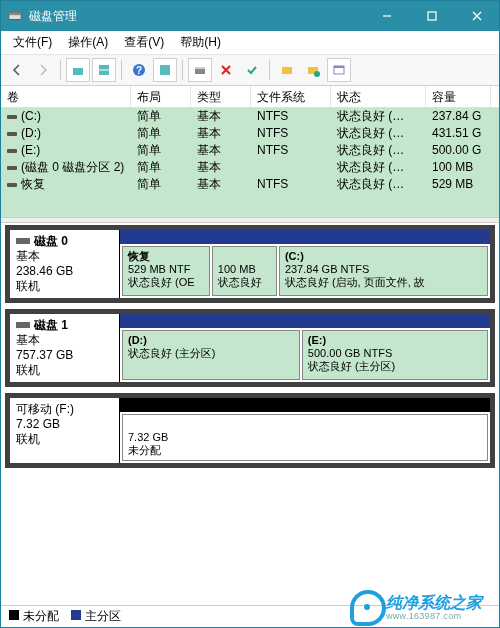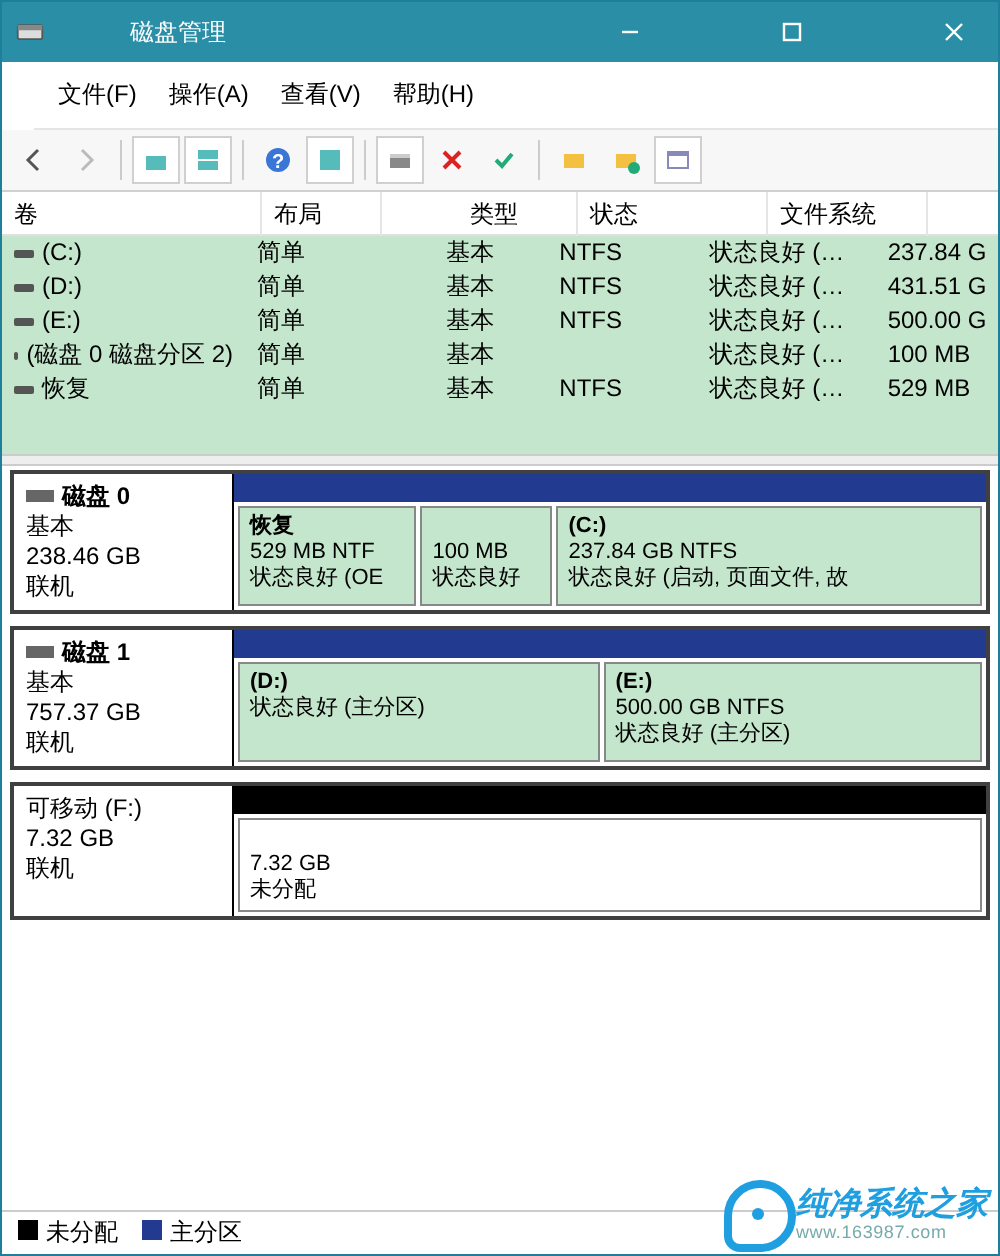--- a/index.html
+++ b/index.html
@@ -1,77 +1,77 @@
 <!DOCTYPE html>
 <html><head>
 <meta charset="utf-8">
 <style>
   * { box-sizing: border-box; font-family: "Microsoft YaHei", "Segoe UI", sans-serif; }
   body { margin: 0; width: 500px; height: 628px; background: #fff; overflow: hidden; font-size: 12px; color: #000; position: relative; }
   .window { width: 500px; height: 628px; display: flex; flex-direction: column; border: 1px solid #1e7f9a; }
 
   
-  .titlebar { height: 30px; background: #2a8ea7; color: #fff; display: flex; align-items: center; padding-left: 6px; gap: 36px; }
+  .titlebar { height: 30px; background: #2a8ea7; color: #fff; display: flex; align-items: center; padding-left: 6px; }
   .titlebar .sysicon { width: 16px; height: 16px; margin-right: 6px; display: inline-flex; align-items: center; justify-content: center; }
   .titlebar .sysicon svg { width: 14px; height: 14px; }
   .titlebar .title { flex: 1; font-size: 12px; }
   .titlebar .winbtn { width: 45px; height: 30px; display: flex; align-items: center; justify-content: center; }
   .titlebar .winbtn svg { width: 10px; height: 10px; stroke: #fff; stroke-width: 1.2; fill: none; }
 
   
-  .menubar { height: 34px; background: #fff; display: flex; align-items: center; padding: 0 4px; border-bottom: 1px solid #e5e5e5; margin-left: 16px; }
+  .menubar { height: 24px; background: #fff; display: flex; align-items: center; padding: 0 4px; border-bottom: 1px solid #e5e5e5; }
   .menubar .mitem { padding: 2px 8px; font-size: 12px; }
 
   
   .toolbar { height: 30px; background: #f7f7f7; display: flex; align-items: center; padding: 0 4px; gap: 2px; }
   .tb-btn { width: 24px; height: 24px; display: flex; align-items: center; justify-content: center; border: 1px solid transparent; }
   .tb-btn.b { border: 1px solid #d0d0d0; background: #fff; }
   .tb-sep { width: 1px; height: 20px; background: #ccc; margin: 0 3px; }
 
   
   .table-wrap { border-top: 1px solid #d0d0d0; }
   .thead { display: flex; background: #fff; height: 22px; align-items: center; border-bottom: 1px solid #e0e0e0; }
   .th { border-right: 1px solid #e5e5e5; padding: 0 6px; font-size: 12px; line-height: 22px; overflow: hidden; white-space: nowrap; }
   .tbody { background: #c4e6cc; }
   .tr { display: flex; height: 17px; align-items: center; }
   .td { padding: 0 6px; font-size: 12px; line-height: 17px; overflow: hidden; white-space: nowrap; display:flex; align-items:center; gap:4px; }
   .vol-icon { width: 10px; height: 4px; background:#555; border-radius:1px; display:inline-block; }
   .tbody-pad { height: 24px; background: #c4e6cc; }
 
   .col0 { width: 130px; }
   .col1 { width: 60px; }
-  .col2 { width: 60px; margin-left: 38px; }
+  .col2 { width: 60px; }
   .col3 { width: 80px; }
   .col4 { width: 95px; }
   .col5 { width: 65px; }
 
   
   .splitter { height: 6px; background: #eee; border-top:1px solid #ccc; border-bottom:1px solid #ccc; }
 
   
   .diskmaps { flex: 1; overflow: auto; background: #fff; padding-bottom: 4px; }
-  .disk-row { display: flex; border: 2px solid #404040; margin: 2px 4px 6px 4px; }
+  .disk-row { display: flex; border: 5px solid #404040; margin: 2px 4px 6px 4px; }
   .disk-label { width: 110px; border-right: 1px solid #000; padding: 4px 6px; font-size: 12px; line-height: 15px; position:relative; }
   .disk-label .disklbl-icon { width:14px; height:6px; background:#666; display:inline-block; margin-right:4px; position:relative; top:-1px;}
   .disk-parts { flex: 1; display: flex; flex-direction: column; }
   .disk-topbar { height: 14px; background: #223a8f; }
   .disk-topbar.black { background: #000; }
   .disk-cells { flex:1; display:flex; gap:2px; padding:2px; }
   .part { border: 1px solid #888; background: #c4e6cc; padding: 3px 5px; font-size: 11px; line-height: 13px; overflow: hidden; }
   .part.unalloc { background:#fff; border-color:#888;}
   .part .ptitle { font-weight: bold; }
 
   
   .legend { height: 22px; border-top: 1px solid #ccc; display: flex; align-items: center; padding: 0 8px; gap: 12px; font-size:12px;}
   .legend .sw { width: 10px; height: 10px; display:inline-block; margin-right:4px; }
   .legend .sw.blk { background:#000; }
   .legend .sw.blu { background:#223a8f; }
 
   
-  .watermark { position: absolute; right: 0; bottom: 0; display:flex; align-items:center; gap:0; padding:2px 6px; }
+  .watermark { position: absolute; right: 12px; bottom: 0; display:flex; align-items:center; gap:0; padding:2px 6px; }
   .watermark .logo { width:36px; height:36px; border:4px solid #1f9fe0; border-radius:50% 50% 50% 8px; position:relative;}
   .watermark .logo::after { content:""; position:absolute; width:6px; height:6px; background:#1f9fe0; border-radius:50%; left:10px; top:10px;}
   .watermark .txt-cn { color:#1f9fe0; font-size:16px; font-weight:bold; font-style:italic; line-height:16px;}
   .watermark .txt-en { color:#7aa; font-size:9px; letter-spacing:0.3px;}
 </style>
 </head>
 <body>
 
 <div class="window">
 
@@ -179,22 +179,23 @@
           <rect x="2" y="3" width="10" height="2" fill="#88b"></rect>
         </svg>
       </div>
   </div>
 
   <div class="table-wrap">
     <div class="thead">
       <div class="th col0">卷</div>
       <div class="th col1">布局</div>
       <div class="th col2">类型</div>
+      <div class="th col3">文件系统</div>
       <div class="th col4">状态</div>
-      <div class="th col3">文件系统</div>
+      <div class="th col5">容量</div>
     </div>
     <div class="tbody" id="tbody">
         <div class="tr">
           <div class="td col0"><span class="vol-icon"></span>(C:)</div>
           <div class="td col1">简单</div>
           <div class="td col2">基本</div>
           <div class="td col3">NTFS</div>
           <div class="td col4">状态良好 (…</div>
           <div class="td col5">237.84 G</div>
         </div>

